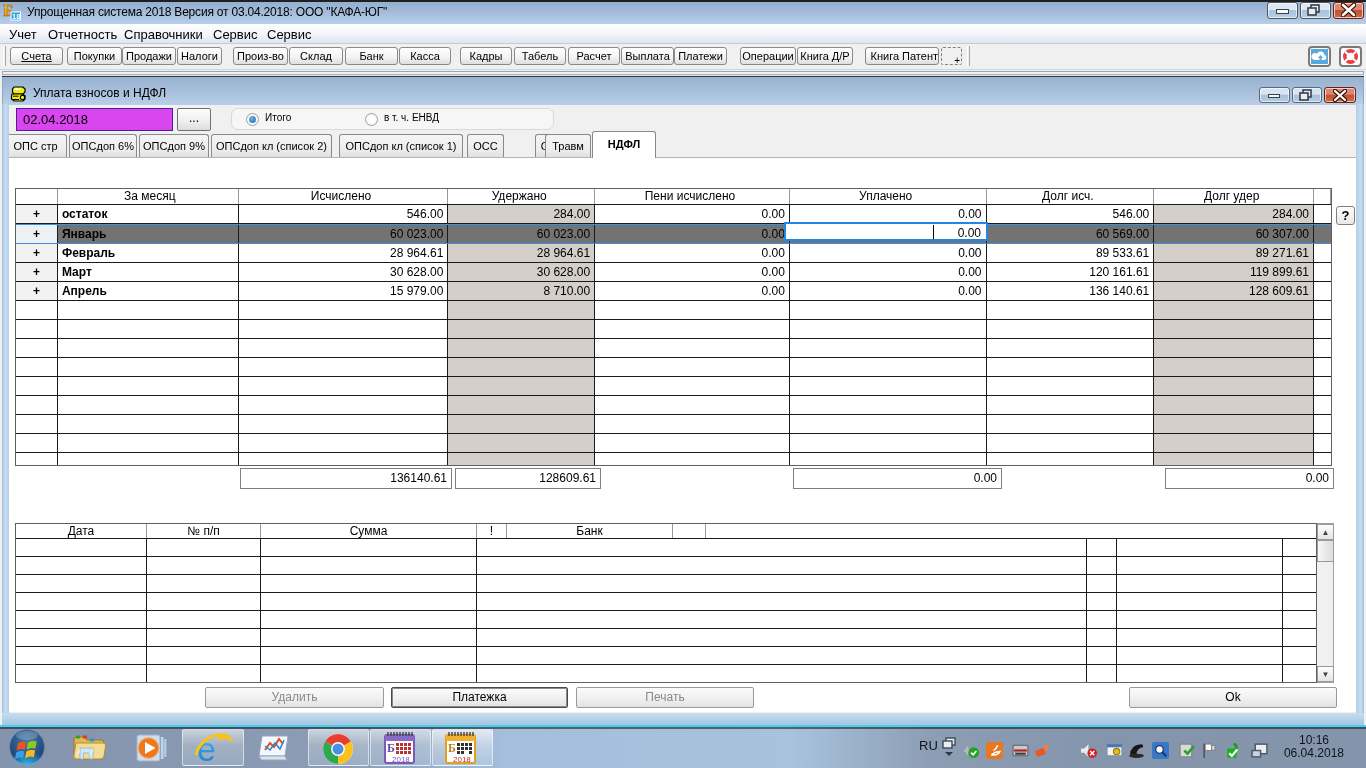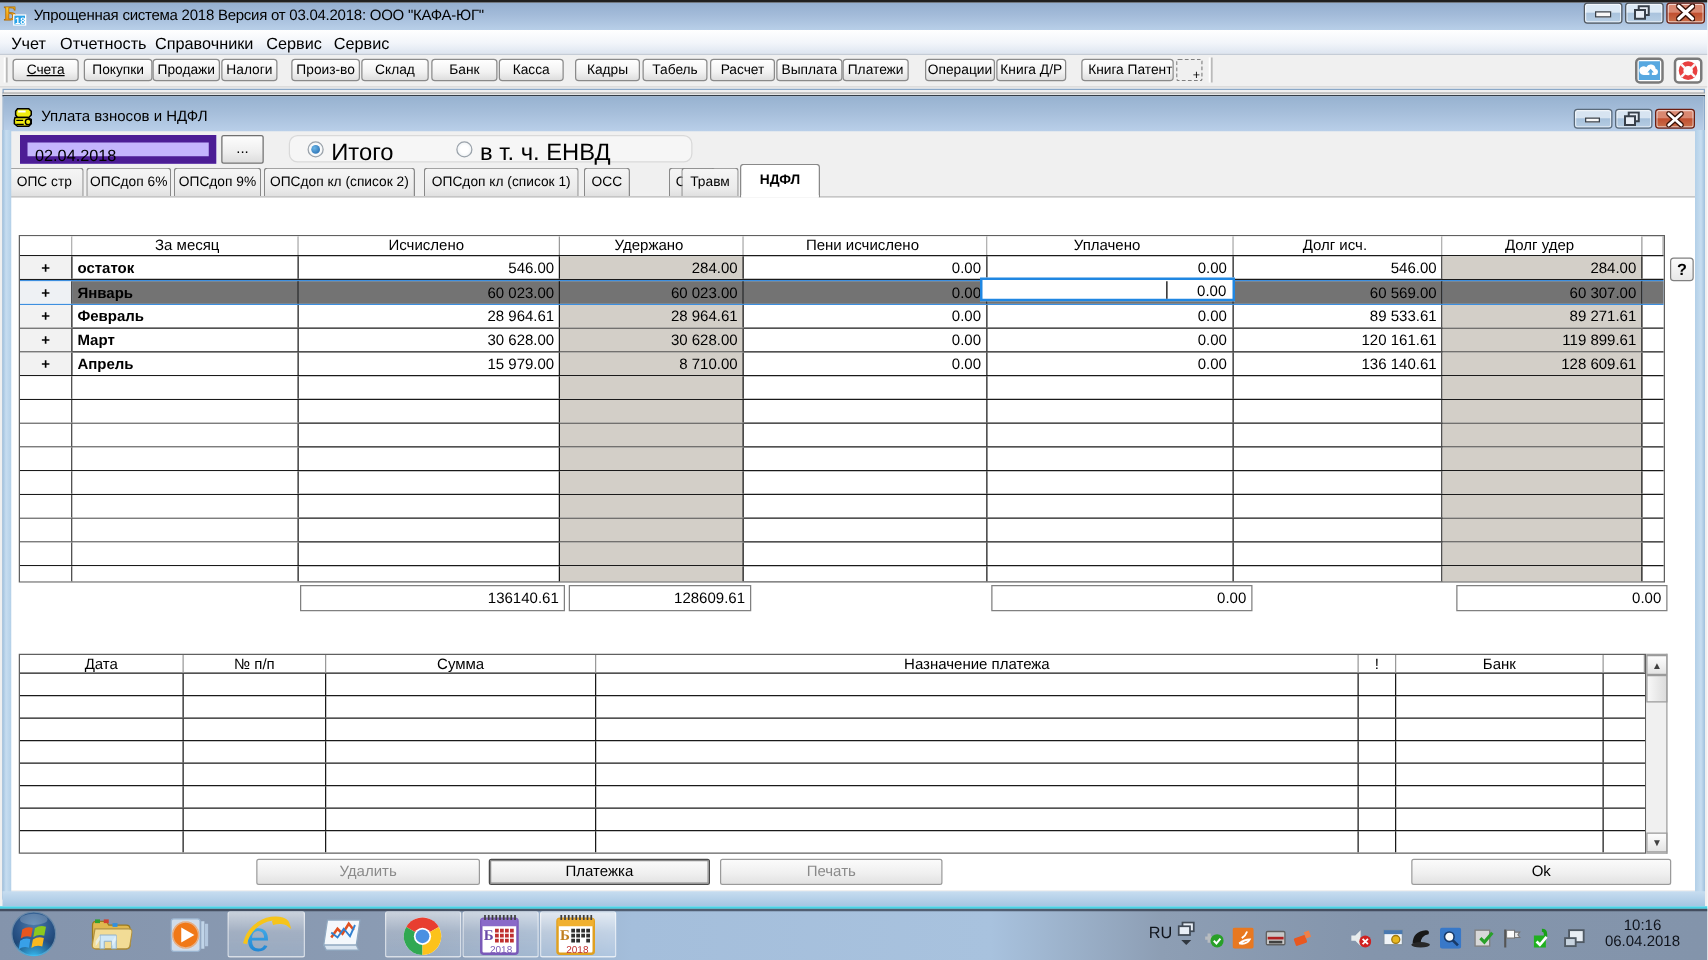--- a/index.html
+++ b/index.html
@@ -31,30 +31,30 @@
 #child { left:2px; top:71px; width:1362px; height:648px; border:1px solid #8aa8c8;
   background:#f0f0f0; }
 #childtitle { left:3px; top:77px; width:1360px; height:28px;
   background:linear-gradient(#97b2d0, #a7bfdb 50%, #b9cfe9); }
 #childtext { left:33px; top:86px; font-size:12px; color:#000; }
 .ccapbtn { height:16px; border-radius:3px; border:1px solid #5a6a7a;
   background:linear-gradient(#d7e4f1 45%, #a7c1db 50%, #b6cde3); box-shadow:inset 0 0 0 1px rgba(255,255,255,.6); }
 .ccapbtn.close { background:linear-gradient(#d98871 45%, #c14f30 50%, #c96f4a); border-color:#6e1f10; }
 
 
-#datefield { left:16px; top:108px; width:157px; height:23px; background:#c4b5fd; border:6px solid #4c1d95;
+#datefield { left:16px; top:108px; width:157px; height:23px; background:#d946ef; border:1px solid #4c1d95;
   font-size:13px; line-height:21px; padding-left:6px; }
 #dotsbtn { left:177px; top:108px; width:34px; height:23px; border:1px solid #707070; border-radius:2px;
   background:linear-gradient(#fdfdfd,#eee 60%, #ddd); text-align:center; line-height:18px; font-size:12px; }
 #radiopanel { left:231px; top:108px; width:323px; height:22px; background:#f6f6f6; border:1px solid #d9d9d9; border-radius:7px; }
 .radio { top:113px; width:13px; height:13px; border-radius:50%; border:1px solid #9aa2aa;
   background:radial-gradient(#fff 40%, #e4eaee); }
 .radio.sel::after { content:""; position:absolute; left:2px; top:2px; width:7px; height:7px; border-radius:50%;
   background:radial-gradient(circle at 35% 35%, #6ab6e8, #1e62a8); }
-.rlabel { top:112px; font-size:19px; color:#000; }
+.rlabel { top:112px; font-size:10px; color:#000; }
 
 
 .tab { top:134px; white-space:nowrap; height:23px; border:1px solid #898989; border-bottom:none; border-radius:3px 3px 0 0;
   background:linear-gradient(#f5f5f5,#ececec 70%, #e0e0e0); font-size:11px; text-align:center; line-height:22px; color:#000; }
 .tab.active { top:131px; height:27px; background:#fff; font-weight:bold; z-index:5; line-height:24px; }
 #tabpanel { left:8px; top:157px; width:1348px; height:555px; background:#fff; border-top:1px solid #b5b5b5; }
 
 
 #grid { left:15px; top:188px; width:1317px; height:278px; border:1px solid #606060; background:#fff; overflow:hidden; }
 .grow { display:flex; width:1315px; height:19px; border-bottom:1px solid #1a1a1a; }
@@ -407,21 +407,20 @@
 <div class="abs totbox" style="left:455px; width:146px;">128609.61</div>
 <div class="abs totbox" style="left:793px; width:209px;">0.00</div>
 <div class="abs totbox" style="left:1165px; width:169px;">0.00</div>
 
 <div class="abs" id="svlabel">Сведения об уплате</div>
 <div class="abs" id="grid2">
   <div class="g2row hdr2">
       <div class="g2c d0">Дата</div>
       <div class="g2c d1">№ п/п</div>
       <div class="g2c d2">Сумма</div>
-      <div class="g2c d3">Назначение платежа</div>
       <div class="g2c d4">!</div>
       <div class="g2c d5">Банк</div>
       <div class="g2c d6"></div>
     </div>
   <div class="g2row">
       <div class="g2c d0"></div>
       <div class="g2c d1"></div>
       <div class="g2c d2"></div>
       <div class="g2c d3"></div>
       <div class="g2c d4"></div>

